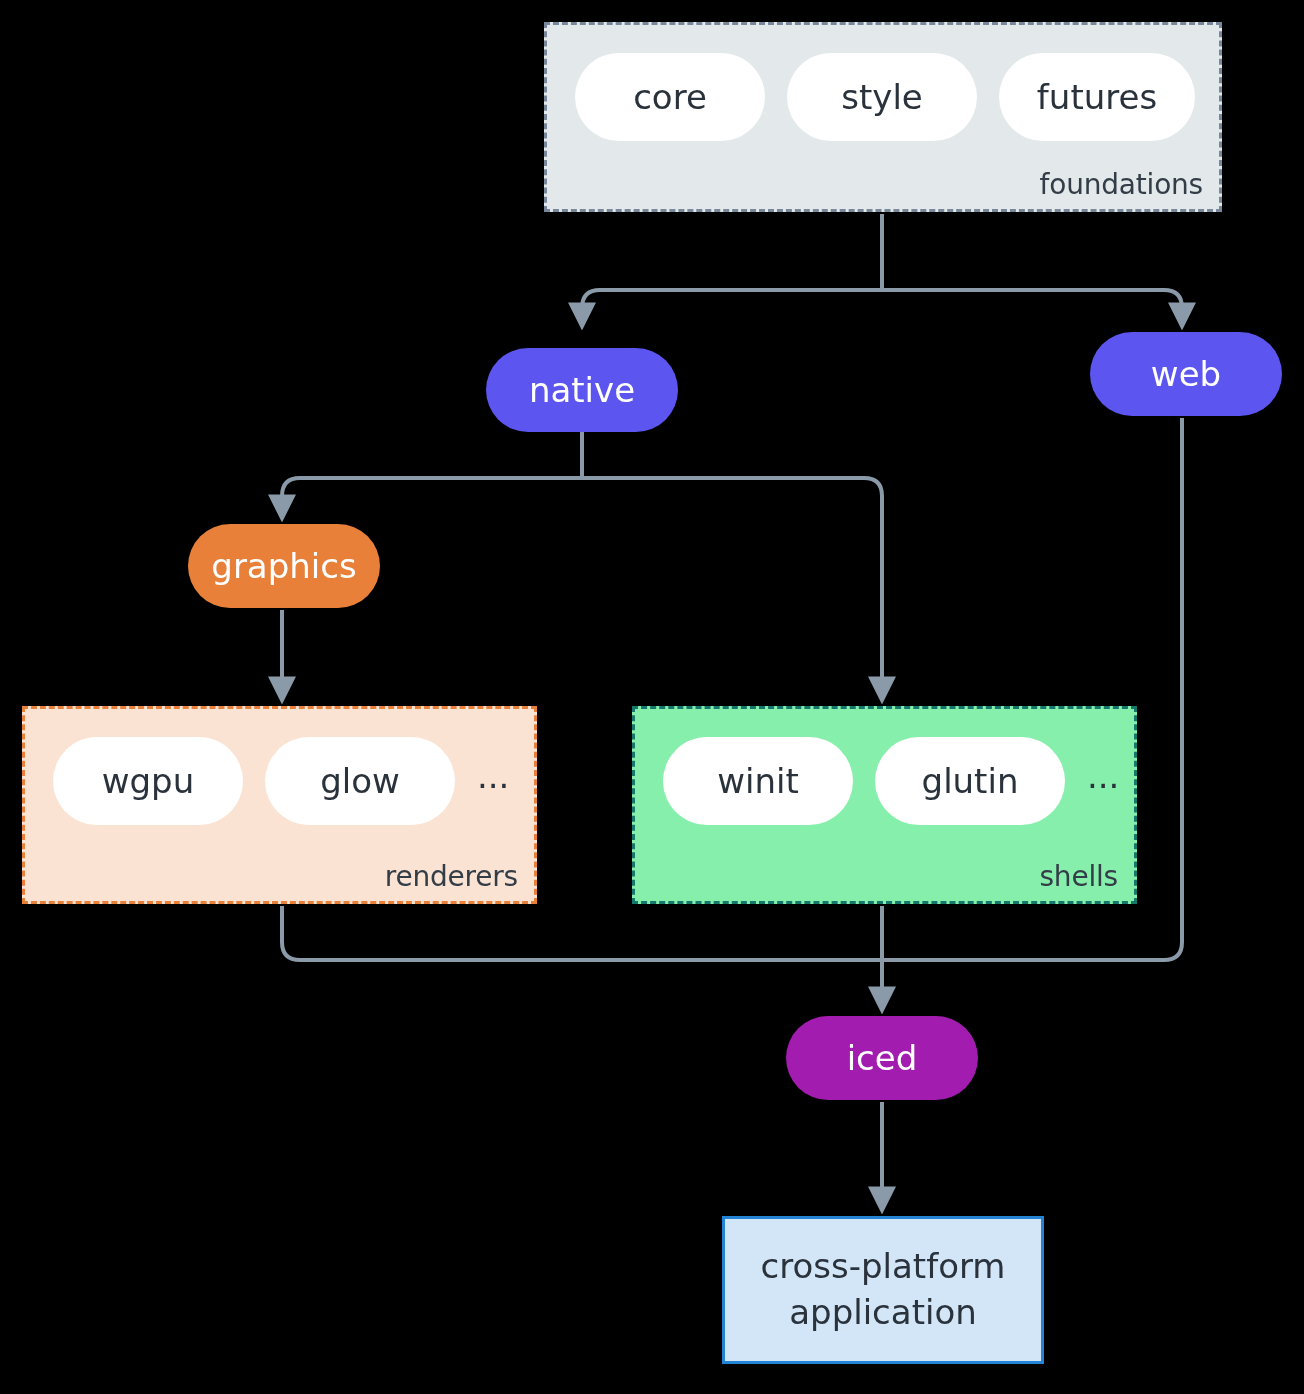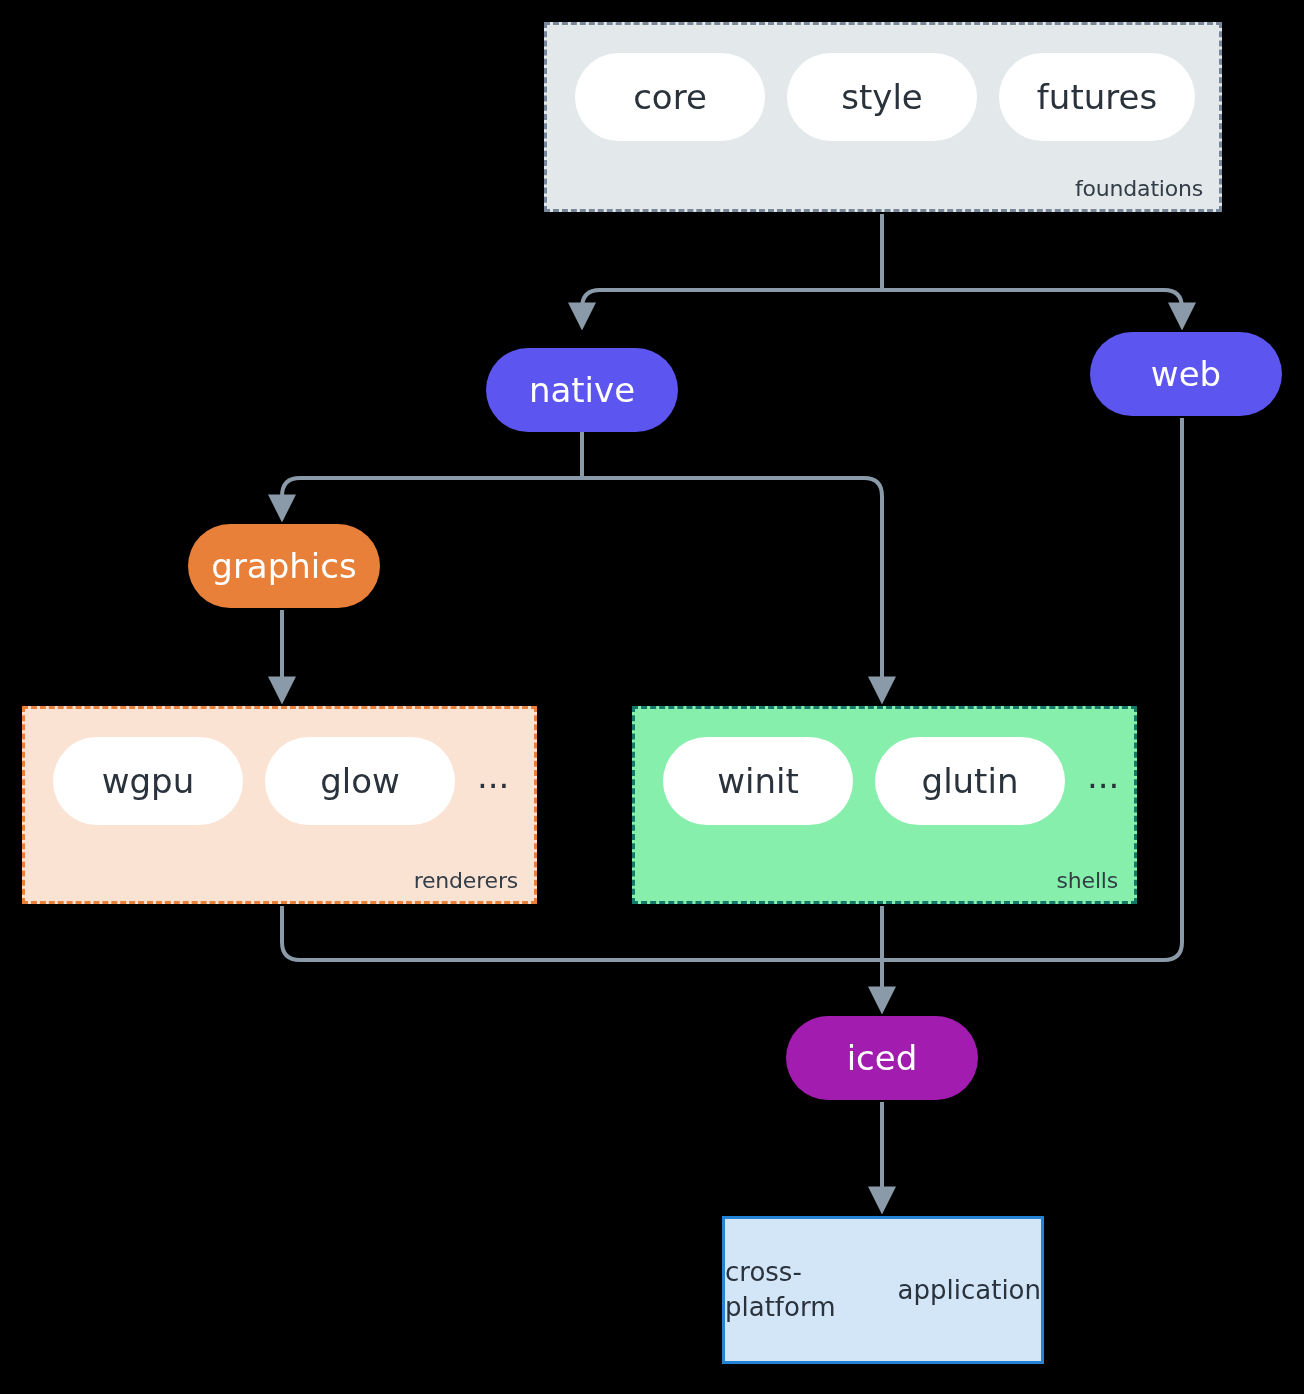--- a/index.html
+++ b/index.html
@@ -26,21 +26,21 @@
 
   
   .group {
     position: absolute;
     box-sizing: border-box;
   }
   .group .group-label {
     position: absolute;
     right: 16px;
     bottom: 8px;
-    font-size: 22px;
+    font-size: 28px;
     color: #333d47;
     white-space: nowrap;
     letter-spacing: -0.2px;
   }
   .group .pills {
     position: absolute;
     left: 28px;
     top: 28px;
     display: flex;
     align-items: center;
@@ -151,25 +151,25 @@
   #node-application {
     position: absolute;
     left: 722px;
     top: 1216px;
     width: 322px;
     height: 148px;
     background: #d3e6f8;
     border: 3px solid #2383d4;
     box-sizing: border-box;
     display: flex;
-    flex-direction: row;
+    flex-direction: column;
     align-items: center;
     justify-content: center;
     color: #2a323c;
-    font-size: 26px;
+    font-size: 34px;
     line-height: 1.34;
   }
 </style>
 </head>
 <body>
 
 <div id="canvas">
 
   <svg class="edges" viewBox="0 0 1304 1394">
     <defs>

